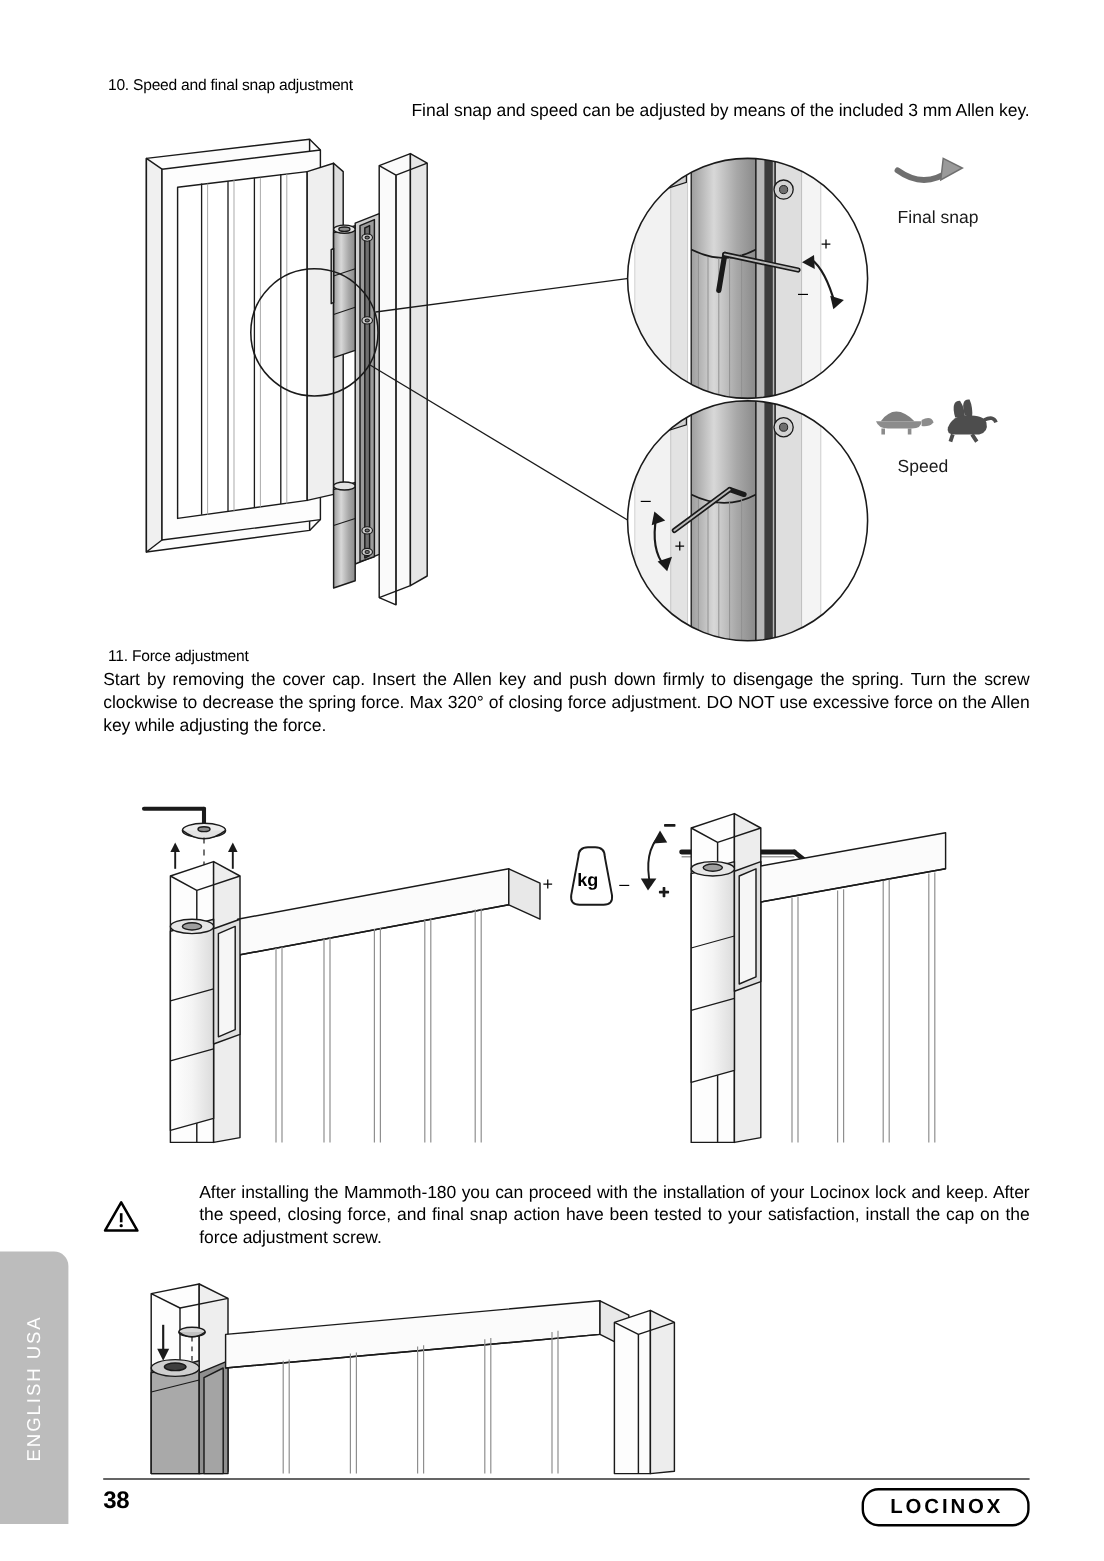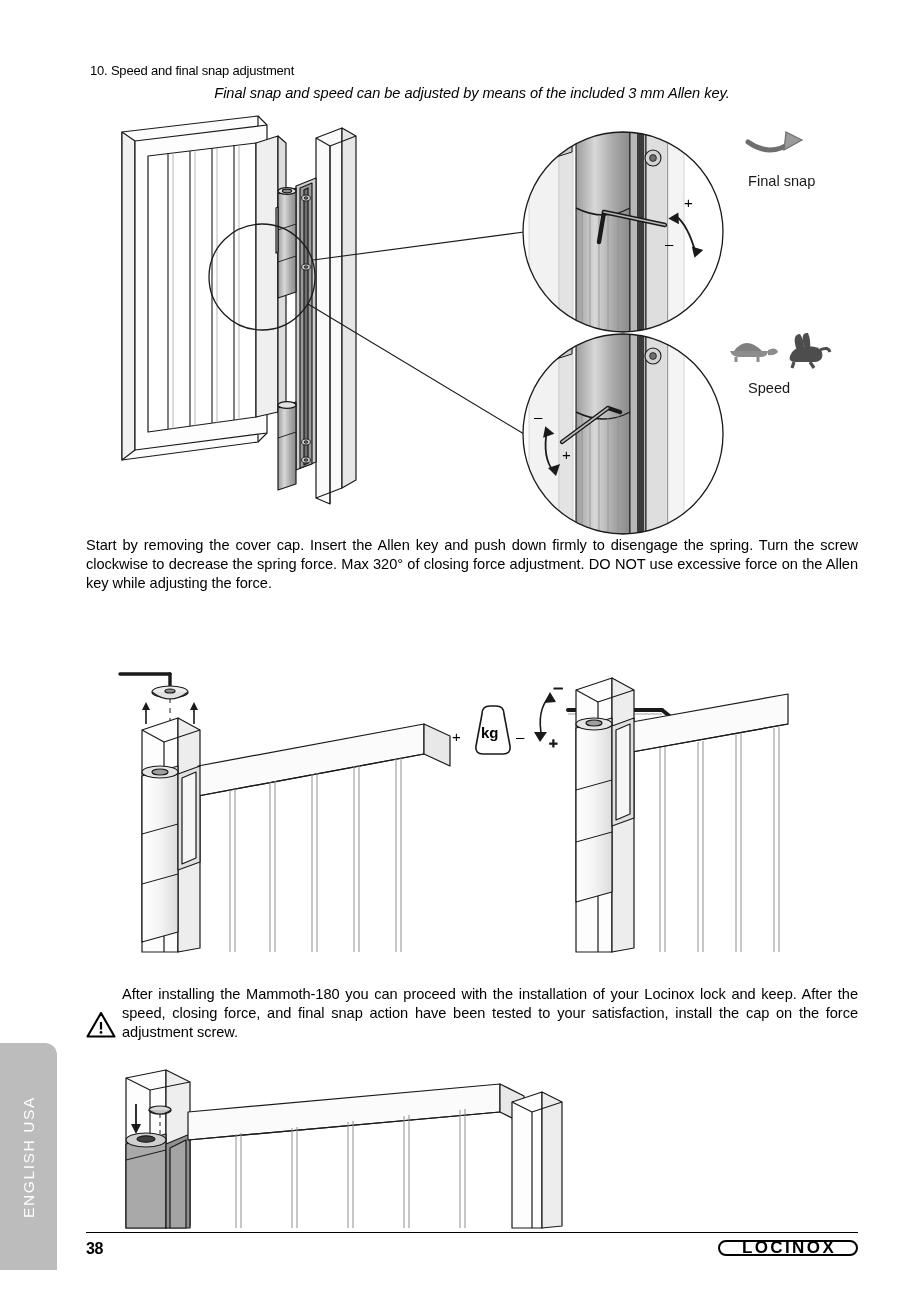--- a/index.html
+++ b/index.html
@@ -60,34 +60,35 @@
     letter-spacing: -0.2px;
     line-height: 1.1;
   }
   p.body-text {
     margin: 0;
     font-size: 14.6px;
     line-height: 19px;
     text-align: justify;
     letter-spacing: -0.05px;
   }
-  p.body-text.nojust { text-align: center; font-style: italic; }
+  p.body-text.nojust { text-align: right; }
 
   
   #sec10 { position: absolute; left: 0; top: 60px; width: 772px; }
   #sec10 .subtitle { margin-top: 6px; }
 
   #sec11 { position: absolute; left: 0; top: 536px; width: 772px; }
   #sec11 .para { margin-top: 7px; }
 
   #sec12 { position: absolute; left: 0; top: 977px; width: 772px; }
   .warn-row {
     display: flex;
-    align-items: flex-end;
+    align-items: center;
     margin-top: 8px;
+    gap: 44px;
   }
   .warn-icon {
     width: 36px;
     flex: 0 0 36px;
     padding-top: 5px;
   }
   .warn-text { flex: 1; }
 
   
   .figure { position: absolute; }
@@ -114,30 +115,30 @@
     left: 86px;
     top: 1232px;
     width: 772px;
     height: 1px;
     background: #000000;
   }
   .page-number {
     position: absolute;
     left: 86px;
     top: 1240px;
-    font-size: 16px;
+    font-size: 20px;
     font-weight: bold;
     letter-spacing: -0.3px;
   }
   .logo {
     position: absolute;
     left: 718px;
     top: 1240px;
     width: 140px;
-    height: 16px;
+    height: 32px;
   }
   .logo-pill {
     position: absolute;
     inset: 0;
     border: 2.6px solid #000;
     border-radius: 14px;
     box-sizing: border-box;
   }
   .logo-text {
     position: absolute;
@@ -162,20 +163,21 @@
   </div>
 
   <div class="content">
 
     <div id="sec10">
       <h2 class="section-heading">10. Speed and final snap adjustment</h2>
       <p class="body-text nojust subtitle">Final snap and speed can be adjusted by means of the included 3 mm Allen key.</p>
     </div>
 
     <div id="sec11">
+      <h2 class="section-heading">11. Force adjustment</h2>
       <p class="body-text">Start by removing the cover cap. Insert the Allen key and push down firmly to disengage the spring. Turn the screw clockwise to decrease the spring force. Max 320° of closing force adjustment. DO NOT use excessive force on the Allen key while adjusting the force.</p>
     </div>
 
     <div id="sec12">
       <div class="warn-row">
         <div class="warn-icon">
           <svg width="30" height="27" viewBox="0 0 30 27">
             <path d="M15 2 L28.5 25.5 L1.5 25.5 Z" fill="none" stroke="#000" stroke-width="2.1" stroke-linejoin="round"></path>
             <rect x="13.9" y="11" width="2.2" height="7.6" fill="#000"></rect>
             <circle cx="15" cy="21.4" r="1.35" fill="#000"></circle>

